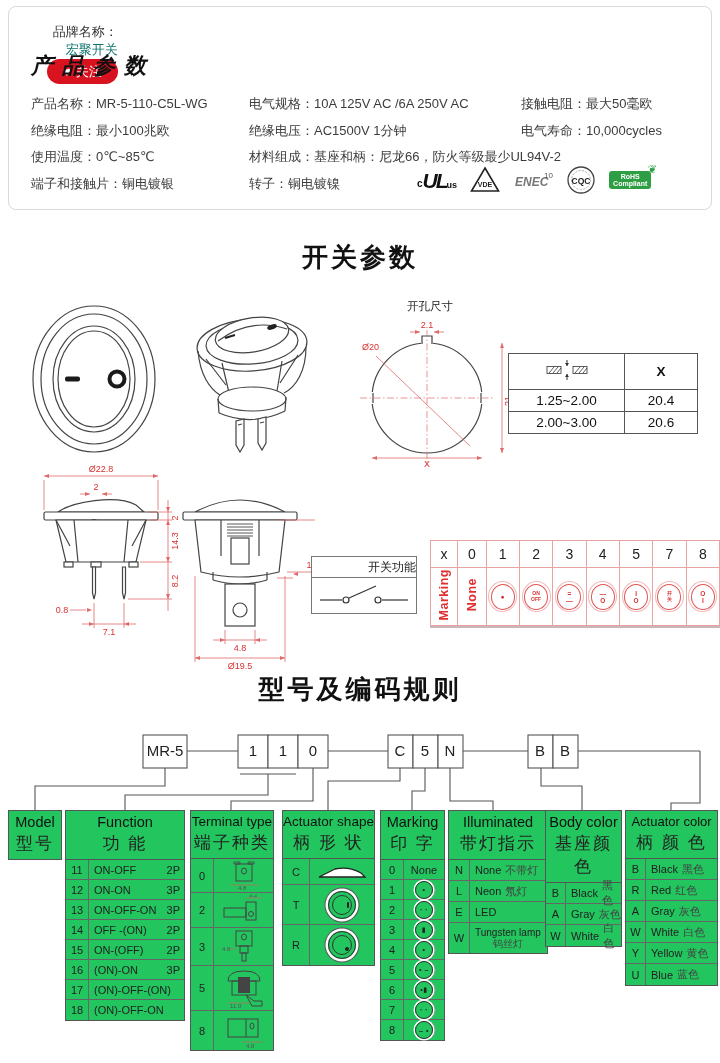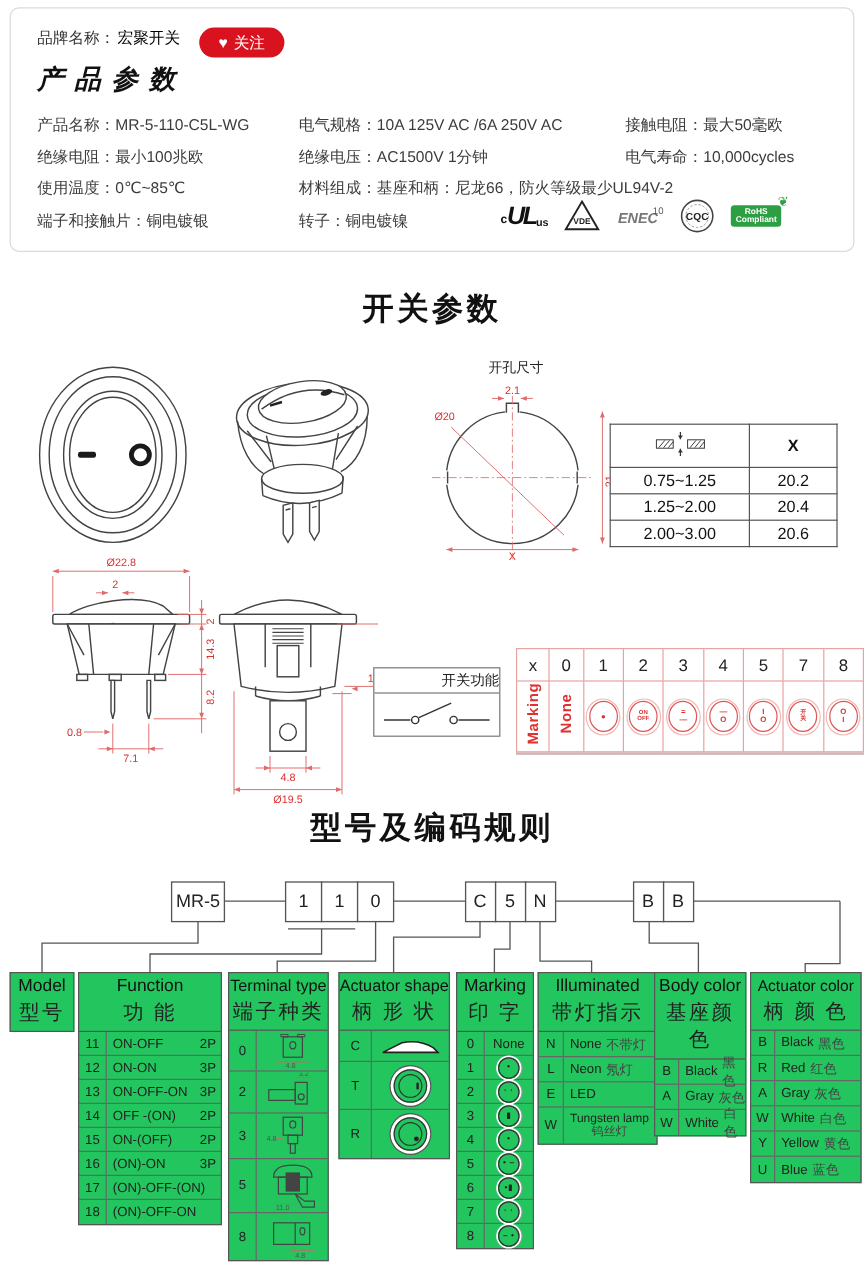--- a/index.html
+++ b/index.html
@@ -1,22 +1,22 @@
 <!DOCTYPE html>
 <html><head>
 <meta charset="utf-8">
 <style>
   html,body{margin:0;padding:0;background:#fff;}
   body{width:720px;height:1063px;position:relative;overflow:hidden;
        font-family:"Liberation Sans","DejaVu Sans",sans-serif;color:#333;}
   .abs{position:absolute;}
   
   .card{left:8px;top:6px;width:702px;height:202px;border:1px solid #dadada;border-radius:8px;background:#fff;}
-  .brandrow{left:22px;top:16px;display:flex;align-items:flex-start;font-size:13px;color:#333;}
-  .brandlink{color:#000000;margin-left:2px;}
+  .brandrow{left:22px;top:16px;display:flex;align-items:flex-end;font-size:13px;color:#333;flex-direction:column;}
+  .brandlink{color:#0f766e;margin-left:2px;}
   .followbtn{margin-left:16px;background:#d8121f;color:#fff;border:none;border-radius:13px;
              height:25px;padding:0 16px;font-size:13px;display:flex;align-items:center;gap:5px;cursor:pointer;}
   .ptitle{left:22px;top:44px;font-family:"DejaVu Serif","Liberation Serif",serif;
           font-style:italic;font-weight:bold;font-size:22px;letter-spacing:9px;color:#111;}
   .spec{position:absolute;font-size:13px;color:#3c3c3c;white-space:nowrap;}
   .certs{left:408px;top:158px;display:flex;align-items:center;gap:13px;}
   .ul-wrap{display:flex;align-items:flex-end;font-weight:bold;color:#111;}
   .ul-c{font-size:10px;margin-bottom:2px;}
   .ul-mark{font-size:21px;font-style:italic;letter-spacing:-2px;line-height:1;}
   .ul-us{font-size:9px;margin-bottom:1px;}
@@ -206,24 +206,20 @@
               <line x1="9" y1="13" x2="14" y2="7"></line>
               <line x1="13" y1="13" x2="17" y2="8"></line>
           <line x1="31" y1="13" x2="36" y2="7"></line>
               <line x1="35" y1="13" x2="40" y2="7"></line>
               <line x1="39" y1="13" x2="43" y2="8"></line>
         </g>
       </svg>
     </th>
     <th>X</th>
   </tr>
-  <tr>
-    <td>0.75~1.25</td>
-        <td>20.2</td>
-      </tr>
   <tr>
     <td>1.25~2.00</td>
         <td>20.4</td>
       </tr>
   <tr>
     <td>2.00~3.00</td>
         <td>20.6</td>
       </tr>
 </tbody>
   </table>

